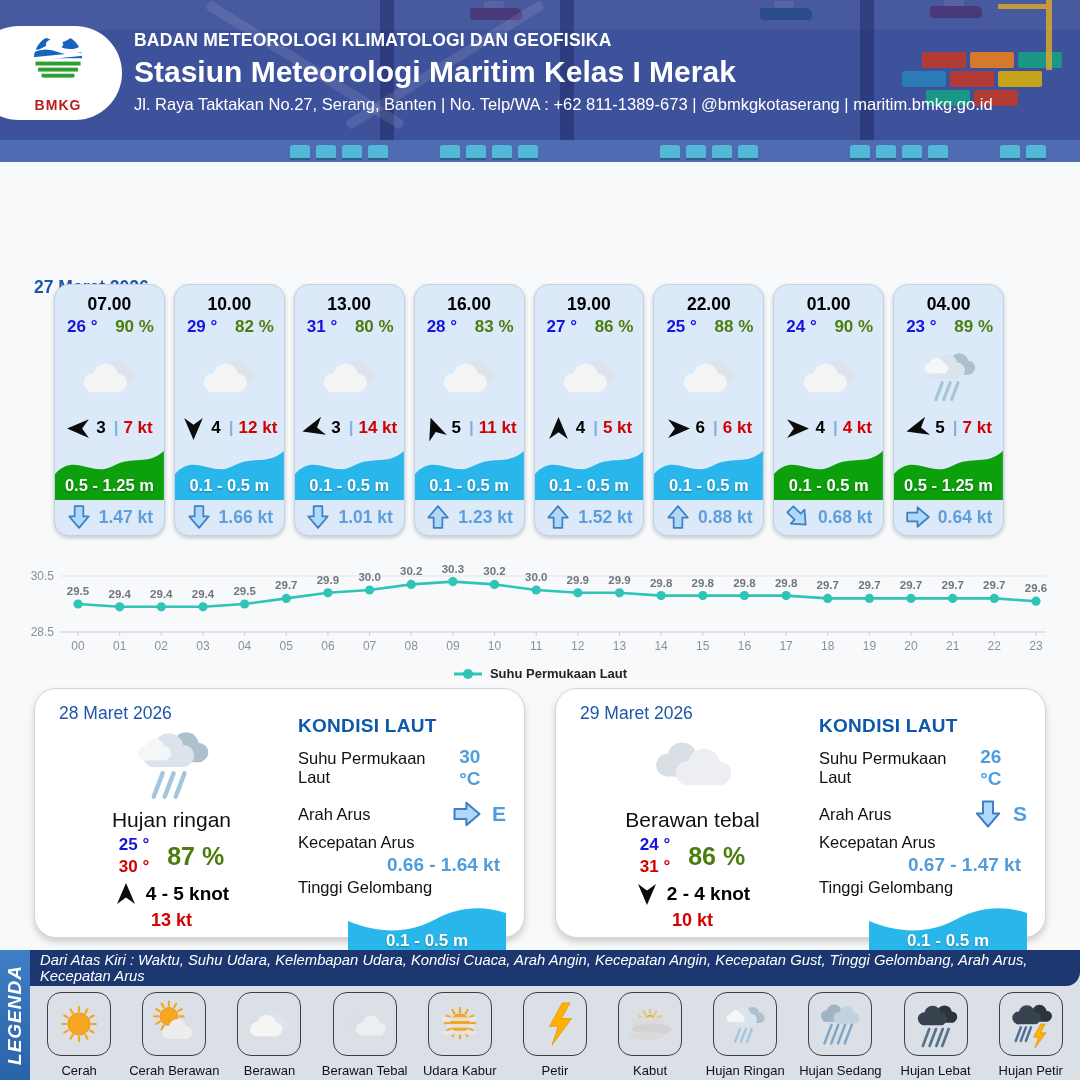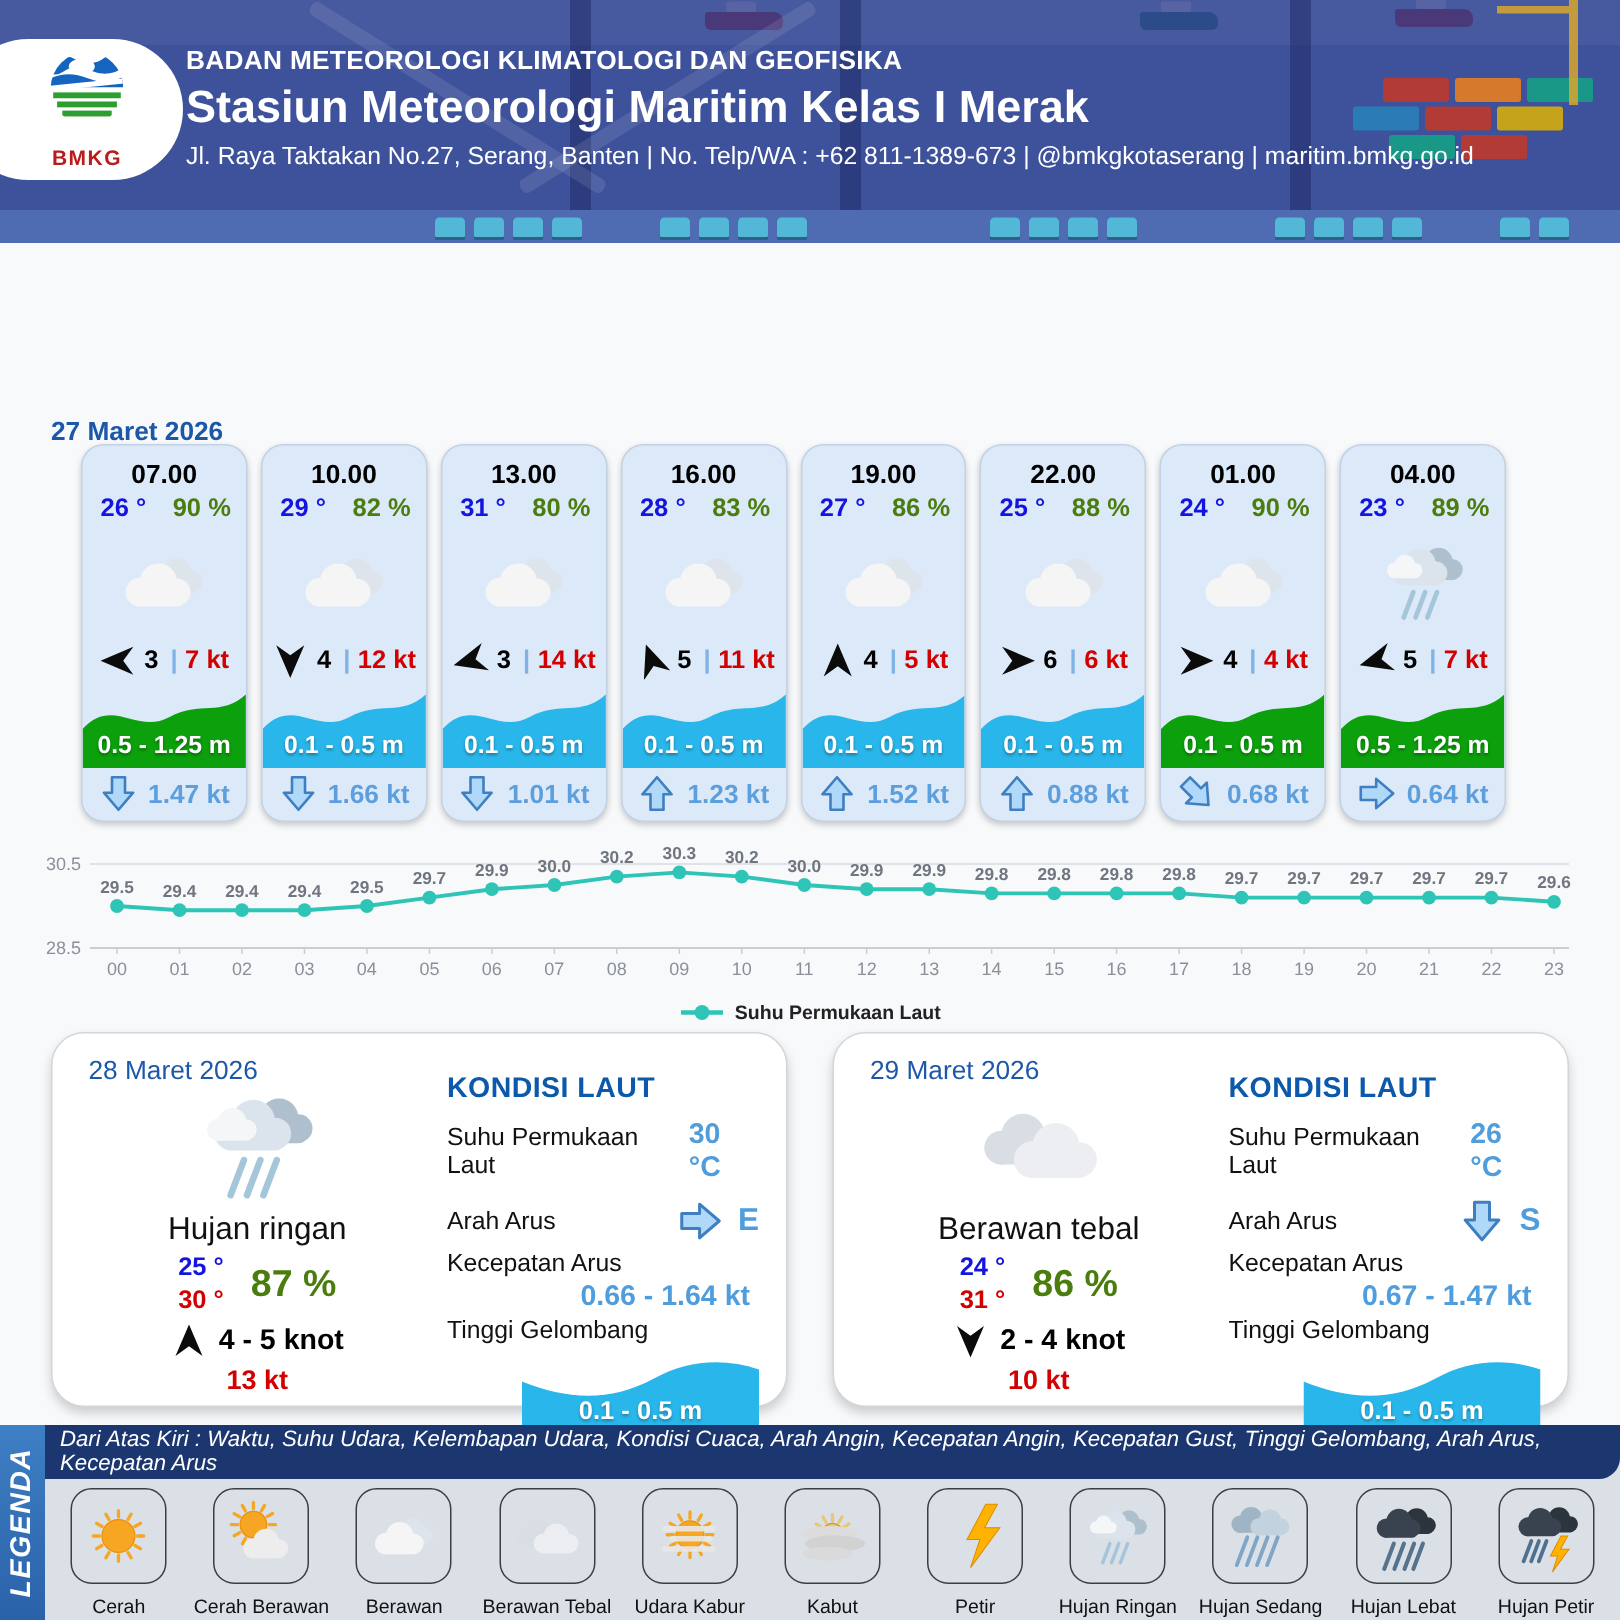--- a/index.html
+++ b/index.html
@@ -14,37 +14,37 @@
   .mullion{position:absolute;top:0;height:140px;width:14px;background:rgba(22,34,92,0.45);}
   .strut{position:absolute;width:230px;height:10px;background:rgba(255,255,255,0.10);border-radius:4px;}
   .containers{position:absolute;top:52px;right:8px;width:190px;height:56px;opacity:.9;}
   .cont{position:absolute;width:44px;height:16px;border-radius:2px;}
   .crane{position:absolute;top:0;right:28px;width:6px;height:70px;background:#d9a62e;opacity:.85;}
   .crane:before{content:"";position:absolute;top:4px;right:0;width:54px;height:5px;background:#d9a62e;}
   .hdr-floor{position:absolute;left:0;right:0;top:140px;height:22px;background:#4f6cb3;}
   .chair{position:absolute;top:5px;width:20px;height:13px;background:#53b7d8;border-radius:3px 3px 1px 1px;box-shadow:0 2px 0 #2e5f86;}
   .logo-pill{position:absolute;top:26px;left:-28px;width:150px;height:94px;background:#fff;border-radius:47px;display:flex;flex-direction:column;align-items:center;justify-content:center;padding-left:22px;box-sizing:border-box;}
   .logo-txt{font-weight:bold;color:#b91c1c;font-size:14px;letter-spacing:1px;margin-top:12px;}
-  .hdr-text{position:absolute;left:124px;top:30px;color:#fff;}
+  .hdr-text{position:absolute;left:134px;top:30px;color:#fff;}
   .hdr-org{font-size:17.5px;font-weight:bold;letter-spacing:.2px;}
   .hdr-station{font-size:30px;font-weight:bold;margin-top:4px;}
   .hdr-addr{font-size:16.5px;margin-top:6px;}
 
   
   .title-block{position:absolute;top:170px;left:0;width:1080px;text-align:center;}
   .title-main{font-size:40px;font-weight:bold;letter-spacing:-.5px;color:#2272b9;
     text-shadow:-2px -2px 0 #fff,2px -2px 0 #fff,-2px 2px 0 #fff,2px 2px 0 #fff,4px 5px 5px rgba(0,0,0,.28);}
   .title-sub{font-size:29px;font-weight:bold;color:#5b9bd5;margin-top:4px;
     text-shadow:-1px -1px 0 #fff,1px -1px 0 #fff,-1px 1px 0 #fff,1px 1px 0 #fff,2px 3px 3px rgba(0,0,0,.2);}
   .validity{display:flex;justify-content:center;gap:80px;margin-top:12px;font-size:19px;color:#000;}
   .validity b{font-weight:bold;margin-right:8px;}
 
   
   .forecast-date{position:absolute;top:277px;left:34px;font-size:17.5px;font-weight:bold;color:#1c57a8;}
-  .cards-row{position:absolute;top:296px;left:30px;width:950px;display:flex;gap:9px;padding-left:24px;}
+  .cards-row{position:absolute;top:284px;left:30px;width:950px;display:flex;gap:9px;padding-left:24px;}
   .fcard{flex:1;height:250px;background:#dce9f8;border:1px solid #c2d2e4;border-radius:15px;
     box-shadow:0 2px 4px rgba(0,0,0,.2);display:flex;flex-direction:column;overflow:hidden;}
   .fc-time{text-align:center;font-size:17.5px;font-weight:bold;color:#000;margin-top:9px;}
   .fc-th{display:flex;justify-content:space-between;padding:2px 10px 0 12px;font-size:17px;font-weight:bold;}
   .fc-temp{color:#1414e0;}
   .fc-hum{color:#4a7d0e;}
   .fc-icon{height:76px;display:flex;align-items:center;justify-content:center;margin-top:2px;}
   .fc-wind{display:flex;align-items:center;justify-content:center;gap:5px;font-size:17px;font-weight:bold;height:30px;}
   .fc-wind-num{color:#000;}
   .fc-div{color:#7fb2e5;font-weight:bold;margin-left:3px;}
@@ -946,20 +946,29 @@
               <rect x="16" y="32" width="34" height="4.4" rx="2.2" fill="#e8e8e8" opacity="0.9"></rect>
               <rect x="10" y="40" width="42" height="4.4" rx="2.2" fill="#e8e8e8" opacity="0.9"></rect>
             </svg>
           </div>
     <div class="legend-label">Udara Kabur</div>
   </div>
 
   <div class="legend-item">
     <div class="legend-box">
             <svg width="54" height="54" viewBox="0 0 64 64">
+              <polygon points="40.5,7 25.7,34.75 35.875,34.75 28.475,56.95 51.6,25.5 39.575,25.5 49.75,7" fill="#ffb300" stroke="#e08a00" stroke-width="0.8"></polygon>
+            </svg>
+          </div>
+    <div class="legend-label">Petir</div>
+  </div>
+
+  <div class="legend-item">
+    <div class="legend-box">
+            <svg width="54" height="54" viewBox="0 0 64 64">
               <line x1="42.0" y1="30.0" x2="47.0" y2="30.0" stroke="#e5c879" stroke-width="2.6" stroke-linecap="round"></line>
               <line x1="40.7" y1="35.0" x2="45.0" y2="37.5" stroke="#e5c879" stroke-width="2.6" stroke-linecap="round"></line>
               <line x1="37.0" y1="38.7" x2="39.5" y2="43.0" stroke="#e5c879" stroke-width="2.6" stroke-linecap="round"></line>
               <line x1="32.0" y1="40.0" x2="32.0" y2="45.0" stroke="#e5c879" stroke-width="2.6" stroke-linecap="round"></line>
               <line x1="27.0" y1="38.7" x2="24.5" y2="43.0" stroke="#e5c879" stroke-width="2.6" stroke-linecap="round"></line>
               <line x1="23.3" y1="35.0" x2="19.0" y2="37.5" stroke="#e5c879" stroke-width="2.6" stroke-linecap="round"></line>
               <line x1="22.0" y1="30.0" x2="17.0" y2="30.0" stroke="#e5c879" stroke-width="2.6" stroke-linecap="round"></line>
               <line x1="23.3" y1="25.0" x2="19.0" y2="22.5" stroke="#e5c879" stroke-width="2.6" stroke-linecap="round"></line>
               <line x1="27.0" y1="21.3" x2="24.5" y2="17.0" stroke="#e5c879" stroke-width="2.6" stroke-linecap="round"></line>
               <line x1="32.0" y1="20.0" x2="32.0" y2="15.0" stroke="#e5c879" stroke-width="2.6" stroke-linecap="round"></line>
@@ -970,29 +979,20 @@
               <ellipse cx="34" cy="38" rx="24" ry="6.5" fill="#d2d2d2"></ellipse>
               <ellipse cx="28" cy="46" rx="20" ry="5.5" fill="#dadada"></ellipse>
             </svg>
           </div>
     <div class="legend-label">Kabut</div>
   </div>
 
   <div class="legend-item">
     <div class="legend-box">
             <svg width="54" height="54" viewBox="0 0 64 64">
-              <polygon points="40.5,7 25.7,34.75 35.875,34.75 28.475,56.95 51.6,25.5 39.575,25.5 49.75,7" fill="#ffb300" stroke="#e08a00" stroke-width="0.8"></polygon>
-            </svg>
-          </div>
-    <div class="legend-label">Petir</div>
-  </div>
-
-  <div class="legend-item">
-    <div class="legend-box">
-            <svg width="54" height="54" viewBox="0 0 64 64">
               <g fill="#aebfcd">
     <circle cx="32.75" cy="24.5" r="6.375"></circle>
     <circle cx="41" cy="20" r="8.25"></circle>
     <circle cx="49.25" cy="24.5" r="6"></circle>
     <rect x="29" y="23.75" width="24" height="7.125" rx="3.5250000000000004"></rect>
   </g>
               <g fill="#dbe4ec">
     <circle cx="20.65" cy="26.7" r="7.225"></circle>
     <circle cx="30" cy="21.6" r="9.35"></circle>
     <circle cx="39.35" cy="26.7" r="6.8"></circle>

